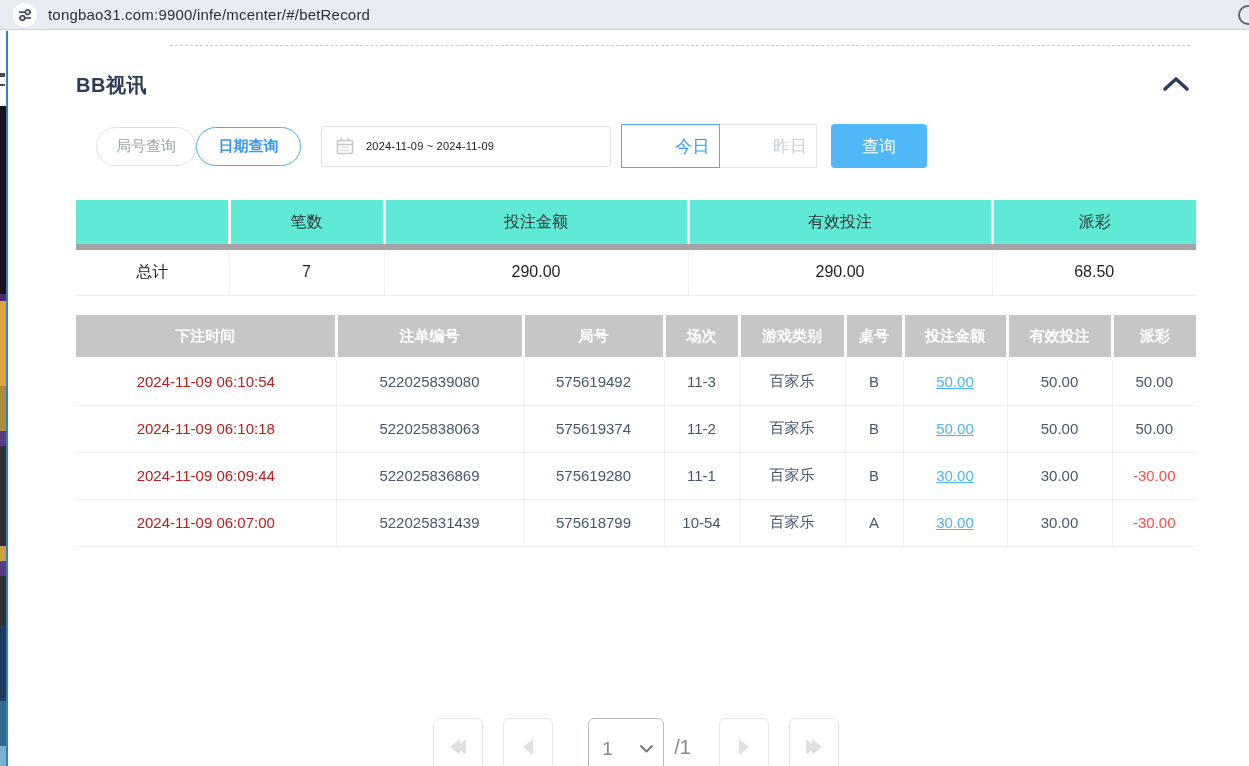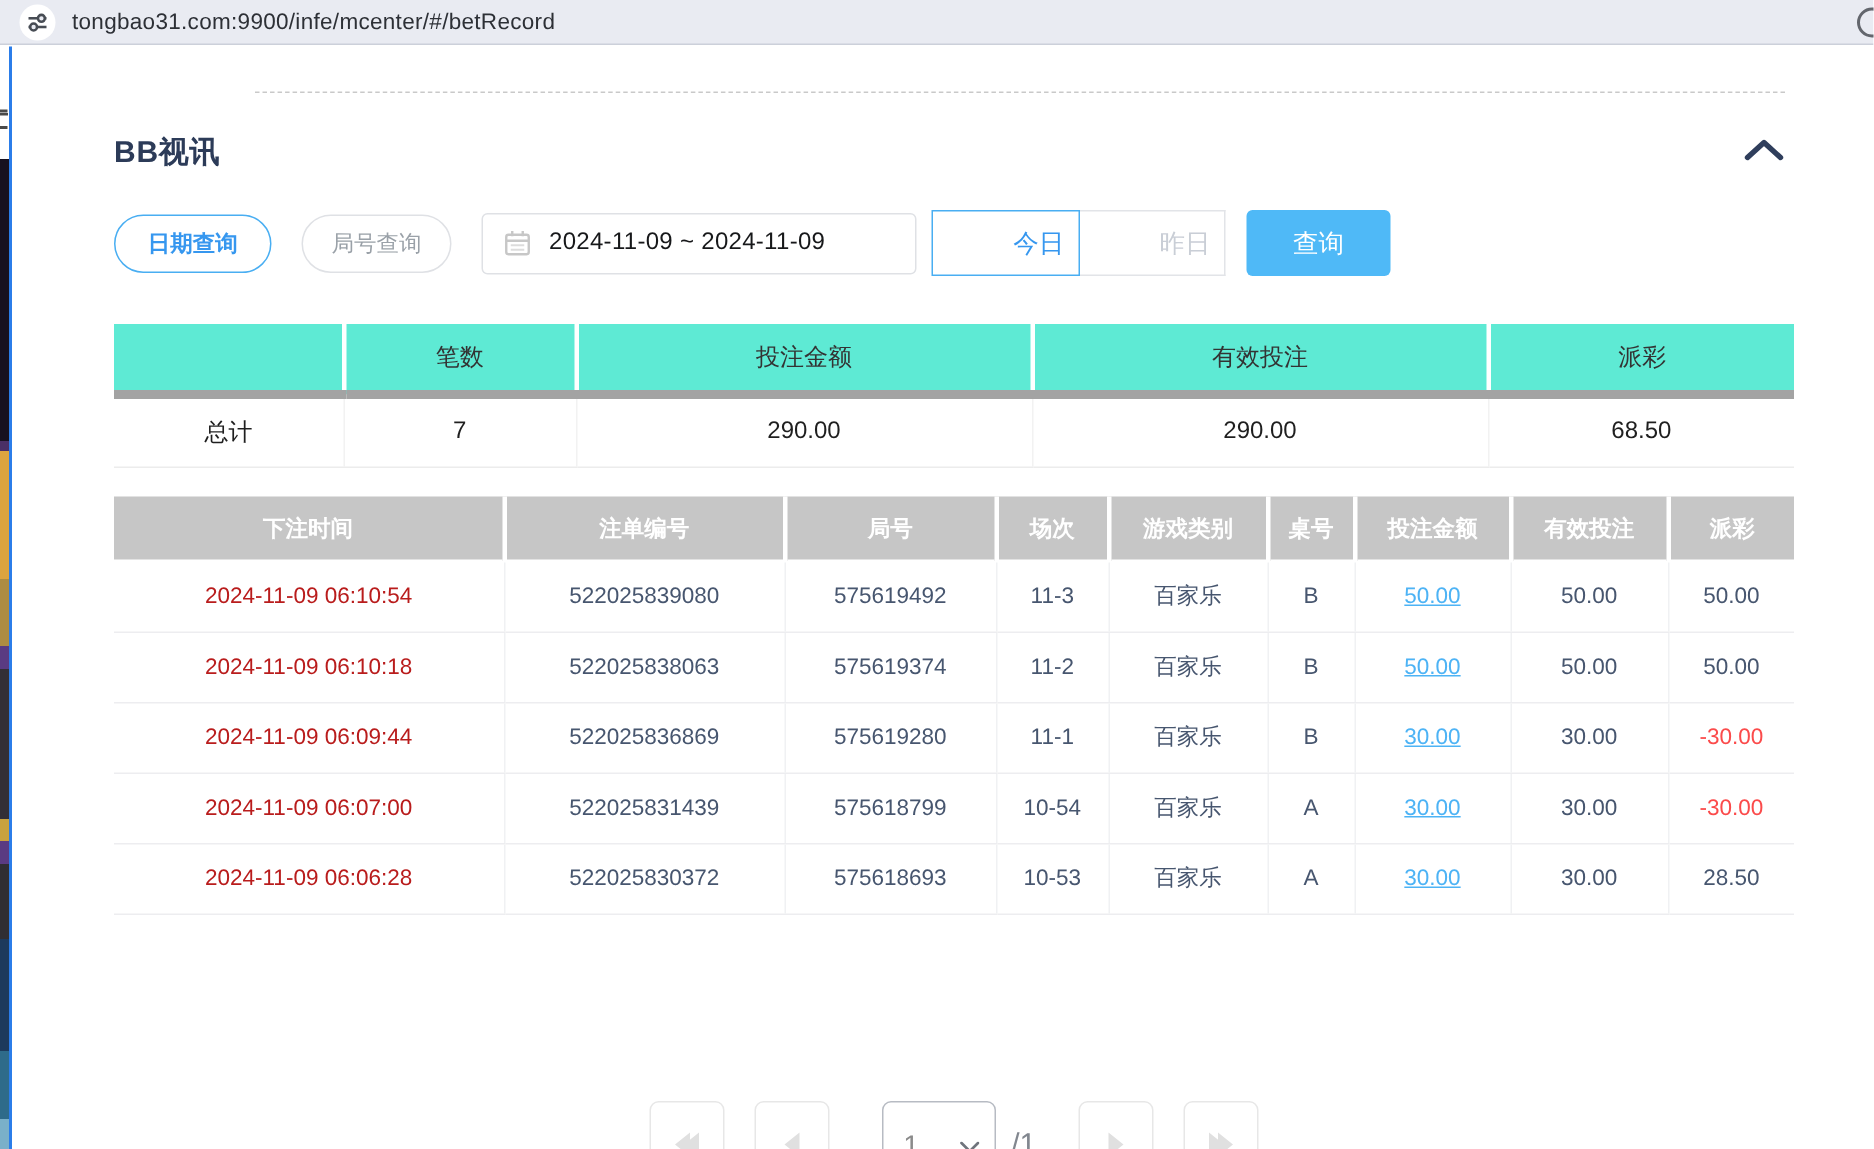--- a/index.html
+++ b/index.html
@@ -47,21 +47,21 @@
       #2e6b8a 670px,#2e6b8a 715px,
       #7ab0c9 715px,#7ab0c9 735px);
   }
   .strip-glyph {
     position:absolute; left:0; top:42px; width:5px; height:13px;
     border-top:2px solid #4a4a4a; border-bottom:2px solid #4a4a4a;
     box-shadow:inset 0 4px 0 -2px #4a4a4a;
   }
 
   
-  .content { position:absolute; left:8px; top:31px; right:0; bottom:0; background:#fff;margin-top:16px; }
+  .content { position:absolute; left:8px; top:31px; right:0; bottom:0; background:#fff; }
   .dashed-rule {
     position:absolute; left:162px; right:59px; top:14px; height:0;
     border-top:1px dashed #c9c9c9;
   }
   .panel-title {
     position:absolute; left:68px; top:41px;
     font-size:20px; font-weight:bold; color:#2c3b58; letter-spacing:.5px;
   }
   .collapse-btn { position:absolute; right:58px; top:44px; width:30px; height:18px; cursor:pointer; }
 
@@ -76,21 +76,21 @@
     font-size:15px; cursor:pointer;
   }
   .pill.active { width:105px; border:1px solid #49aef2; color:#3697ef; font-weight:bold; }
   .pill.inactive { width:100px; border:1px solid #dfe1e5; color:#9aa1a8; margin-left:20px; }
   .date-box {
     width:290px; height:41px; margin-left:20px;
     border:1px solid #dfe1e5; border-radius:4px; background:#fff;
     display:flex; align-items:center; cursor:pointer;
   }
   .date-box .cal { margin:0 12px 0 14px; display:flex; }
-  .date-box .date-text { font-size:16px; color:#17181a; letter-spacing:.2px; }
+  .date-box .date-text { font-size:11px; color:#17181a; letter-spacing:.2px; }
   .seg-group { display:flex; margin-left:10px; height:44px; }
   .seg {
     width:99px; height:44px; background:#fff;
     display:flex; align-items:center; justify-content:center;
     font-size:17px; cursor:pointer;
     border:1px solid #e2e4e8; border-left-width:0;
     color:#c9ced6;
     padding-left:44px;
   }
   .seg.first { border:1px solid #49aef2; color:#3697ef; width:99px; }
@@ -182,22 +182,22 @@
 
   <div class="panel-title">BB视讯</div>
 
   <div class="collapse-btn">
     <svg width="30" height="18" viewBox="0 0 30 18">
       <polyline points="4,14 15,4 26,14" fill="none" stroke="#2f3e5c" stroke-width="3.6" stroke-linecap="round" stroke-linejoin="round"></polyline>
     </svg>
   </div>
 
   <div class="filter-row">
+    <div class="pill inactive">局号查询</div>
     <div class="pill active">日期查询</div>
-    <div class="pill inactive">局号查询</div>
 
     <div class="date-box">
       <span class="cal">
         <svg width="18" height="18" viewBox="0 0 18 18">
           <rect x="1.5" y="3.5" width="15" height="13" rx="1.5" fill="none" stroke="#c7c7c7" stroke-width="1.6"></rect>
           <line x1="1.5" y1="7.5" x2="16.5" y2="7.5" stroke="#c7c7c7" stroke-width="1.6"></line>
           <line x1="5.5" y1="1" x2="5.5" y2="4.5" stroke="#c7c7c7" stroke-width="1.6"></line>
           <line x1="12.5" y1="1" x2="12.5" y2="4.5" stroke="#c7c7c7" stroke-width="1.6"></line>
           <line x1="4.5" y1="10.5" x2="13.5" y2="10.5" stroke="#dcdcdc" stroke-width="1.4"></line>
           <line x1="4.5" y1="13.5" x2="13.5" y2="13.5" stroke="#dcdcdc" stroke-width="1.4"></line>
@@ -305,31 +305,20 @@
           <td class="time">2024-11-09 06:07:00</td>
           <td>522025831439</td>
           <td>575618799</td>
           <td>10-54</td>
           <td>百家乐</td>
           <td>A</td>
           <td><a class="bet-link">30.00</a></td>
           <td>30.00</td>
           <td class="neg">-30.00</td>
         </tr>
-        <tr>
-          <td class="time">2024-11-09 06:06:28</td>
-          <td>522025830372</td>
-          <td>575618693</td>
-          <td>10-53</td>
-          <td>百家乐</td>
-          <td>A</td>
-          <td><a class="bet-link">30.00</a></td>
-          <td>30.00</td>
-          <td>28.50</td>
-        </tr>
       </tbody>
   </table>
 
   <div class="pagination">
     <div class="page-btn dbl">
       <span class="tri tri-l"></span>
         <span class="tri tri-l"></span>
     </div>
     <div class="page-btn">
       <span class="tri tri-l"></span>

